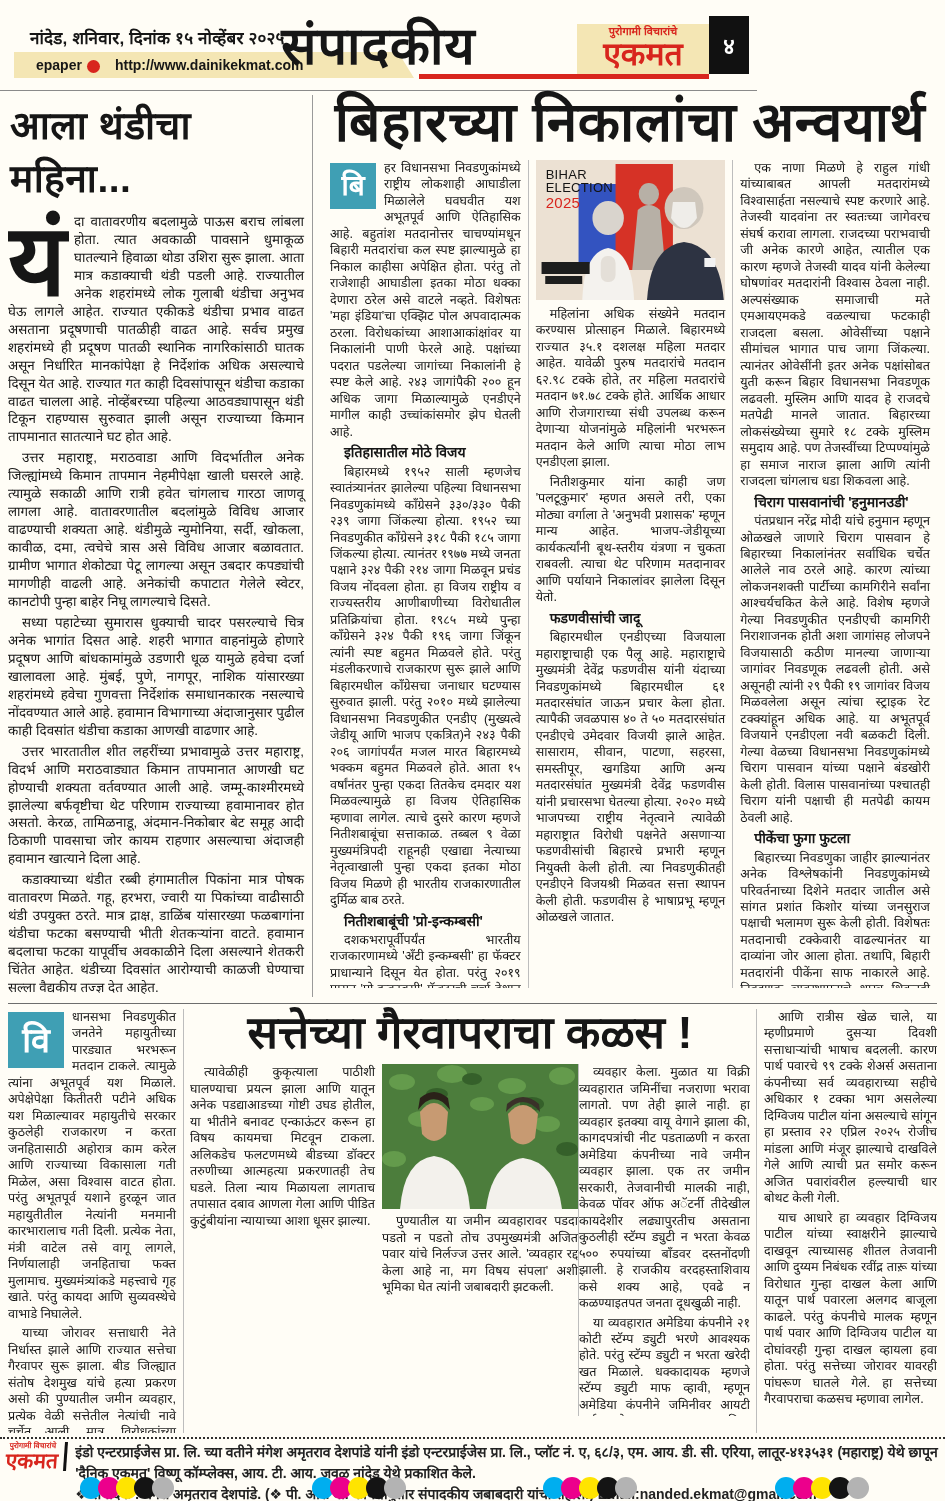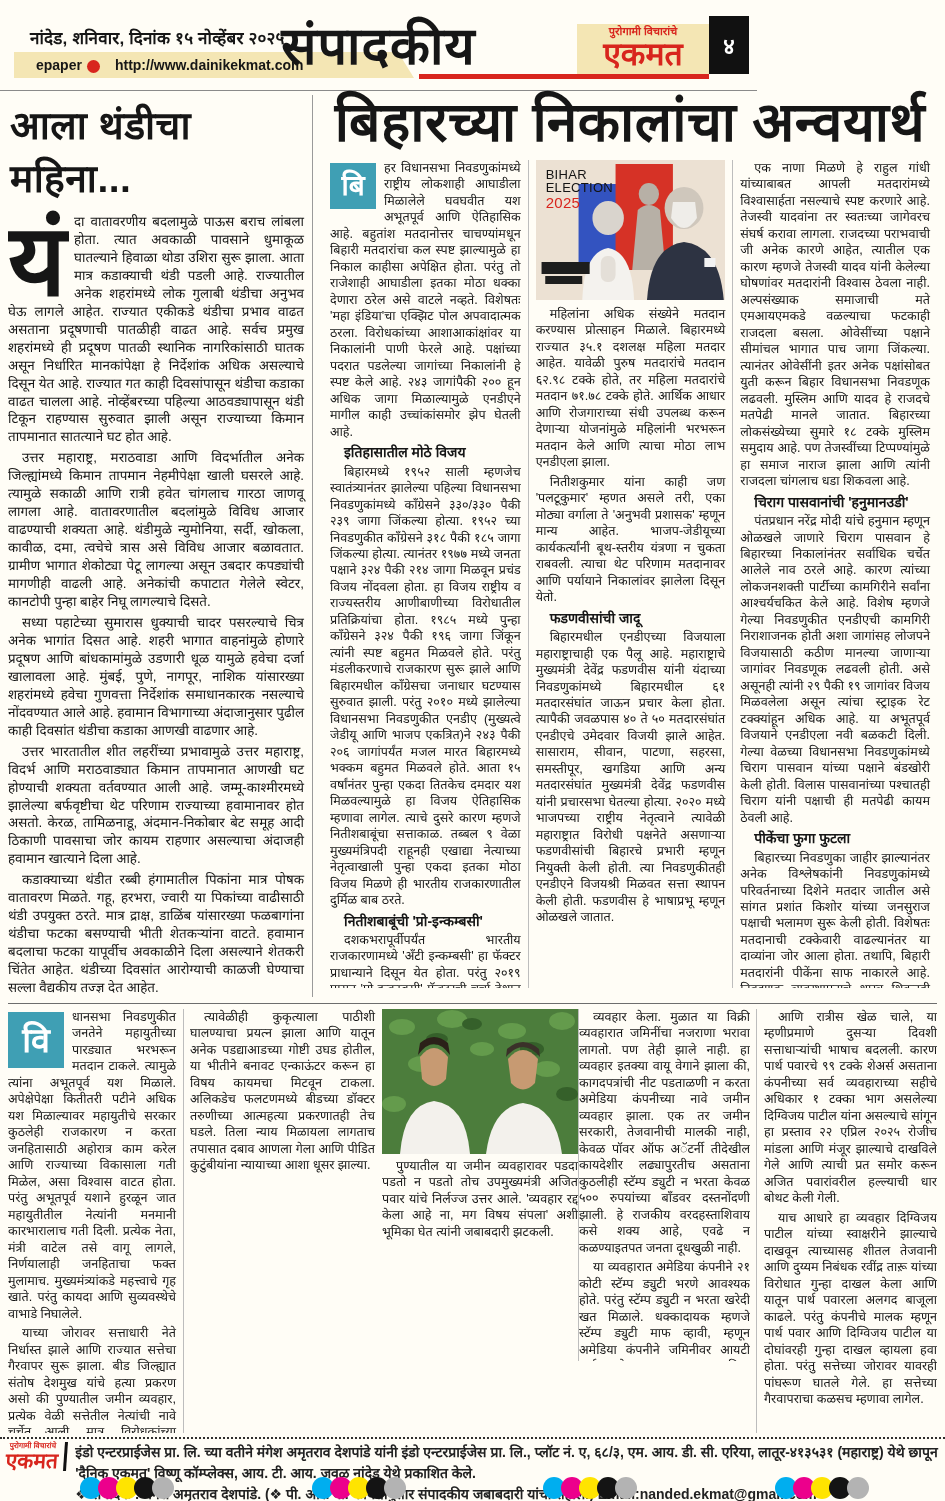--- a/index.html
+++ b/index.html
@@ -185,20 +185,21 @@
 
     <div class="bcolA col">
       <p class="para"><span class="dropbox2">वि</span><span>धानसभा निवडणुकीत जनतेने महायुतीच्या पारड्यात भरभरून मतदान टाकले. त्यामुळे त्यांना अभूतपूर्व यश मिळाले. अपेक्षेपेक्षा कितीतरी पटीने अधिक यश मिळाल्यावर महायुतीचे सरकार कुठलेही राजकारण न करता जनहितासाठी अहोरात्र काम करेल आणि राज्याच्या विकासाला गती मिळेल, असा विश्वास वाटत होता. परंतु अभूतपूर्व यशाने हुरळून जात महायुतीतील नेत्यांनी मनमानी कारभारालाच गती दिली. प्रत्येक नेता, मंत्री वाटेल तसे वागू लागले, निर्णयालाही जनहिताचा फक्त मुलामाच. मुख्यमंत्र्यांकडे महत्त्वाचे गृह खाते. परंतु कायदा आणि सुव्यवस्थेचे वाभाडे निघालेले.</span></p>
       <div>
 
       <p class="para ind"><span>याच्या जोरावर सत्ताधारी नेते निर्धास्त झाले आणि राज्यात सत्तेचा गैरवापर सुरू झाला. बीड जिल्ह्यात संतोष देशमुख यांचे हत्या प्रकरण असो की पुण्यातील जमीन व्यवहार, प्रत्येक वेळी सत्तेतील नेत्यांची नावे चर्चेत आली. मात्र, विरोधकांच्या सततच्या आग्रहानंतरही त्यावर गांभीर्याने कारवाई झाली नाही. मुंबईतील शिवसेना विद्यार्थिनीला अत्याचार केला.</span></p>
         </div>
     </div>
 
     <div class="bmid">
+      <div class="bot-hl">सत्तेच्या गैरवापराचा कळस !</div>
       <div class="bmid-row">
         <div class="bB col">
           <div>
 
           <p class="para ind"><span>त्यावेळीही कुकृत्याला पाठीशी घालण्याचा प्रयत्न झाला आणि यातून अनेक पडद्याआडच्या गोष्टी उघड होतील, या भीतीने बनावट एन्काऊंटर करून हा विषय कायमचा मिटवून टाकला. अलिकडेच फलटणमध्ये बीडच्या डॉक्टर तरुणीच्या आत्महत्या प्रकरणातही तेच घडले. तिला न्याय मिळायला लागताच तपासात दबाव आणला गेला आणि पीडित कुटुंबीयांना न्यायाच्या आशा धूसर झाल्या.</span></p>
             </div>
         </div>
         <div class="bP col">
           <div class="pawar">
             <svg width="100%" height="100%" viewBox="0 0 196 145" preserveAspectRatio="none">

